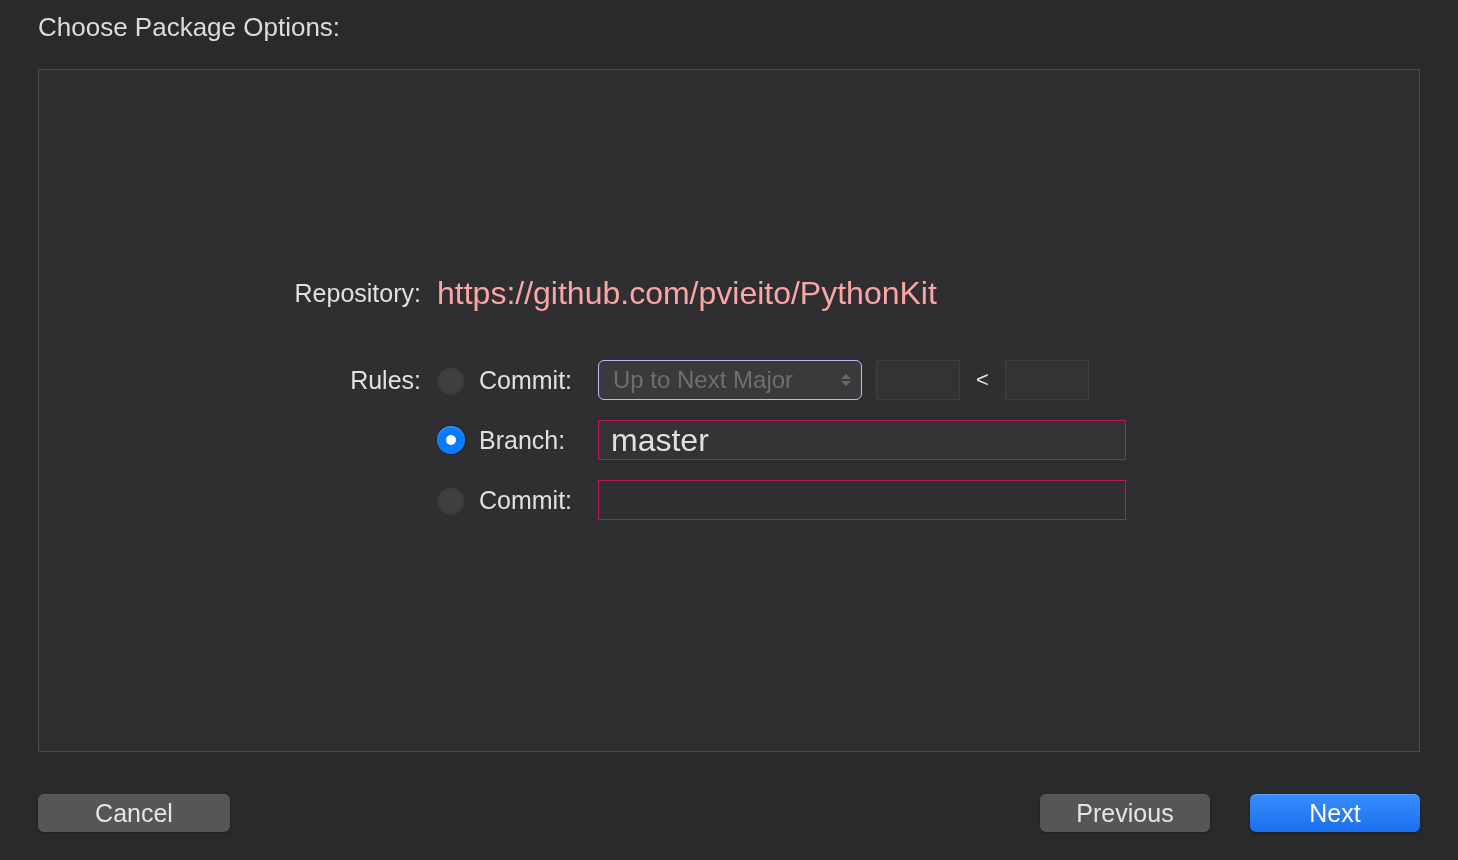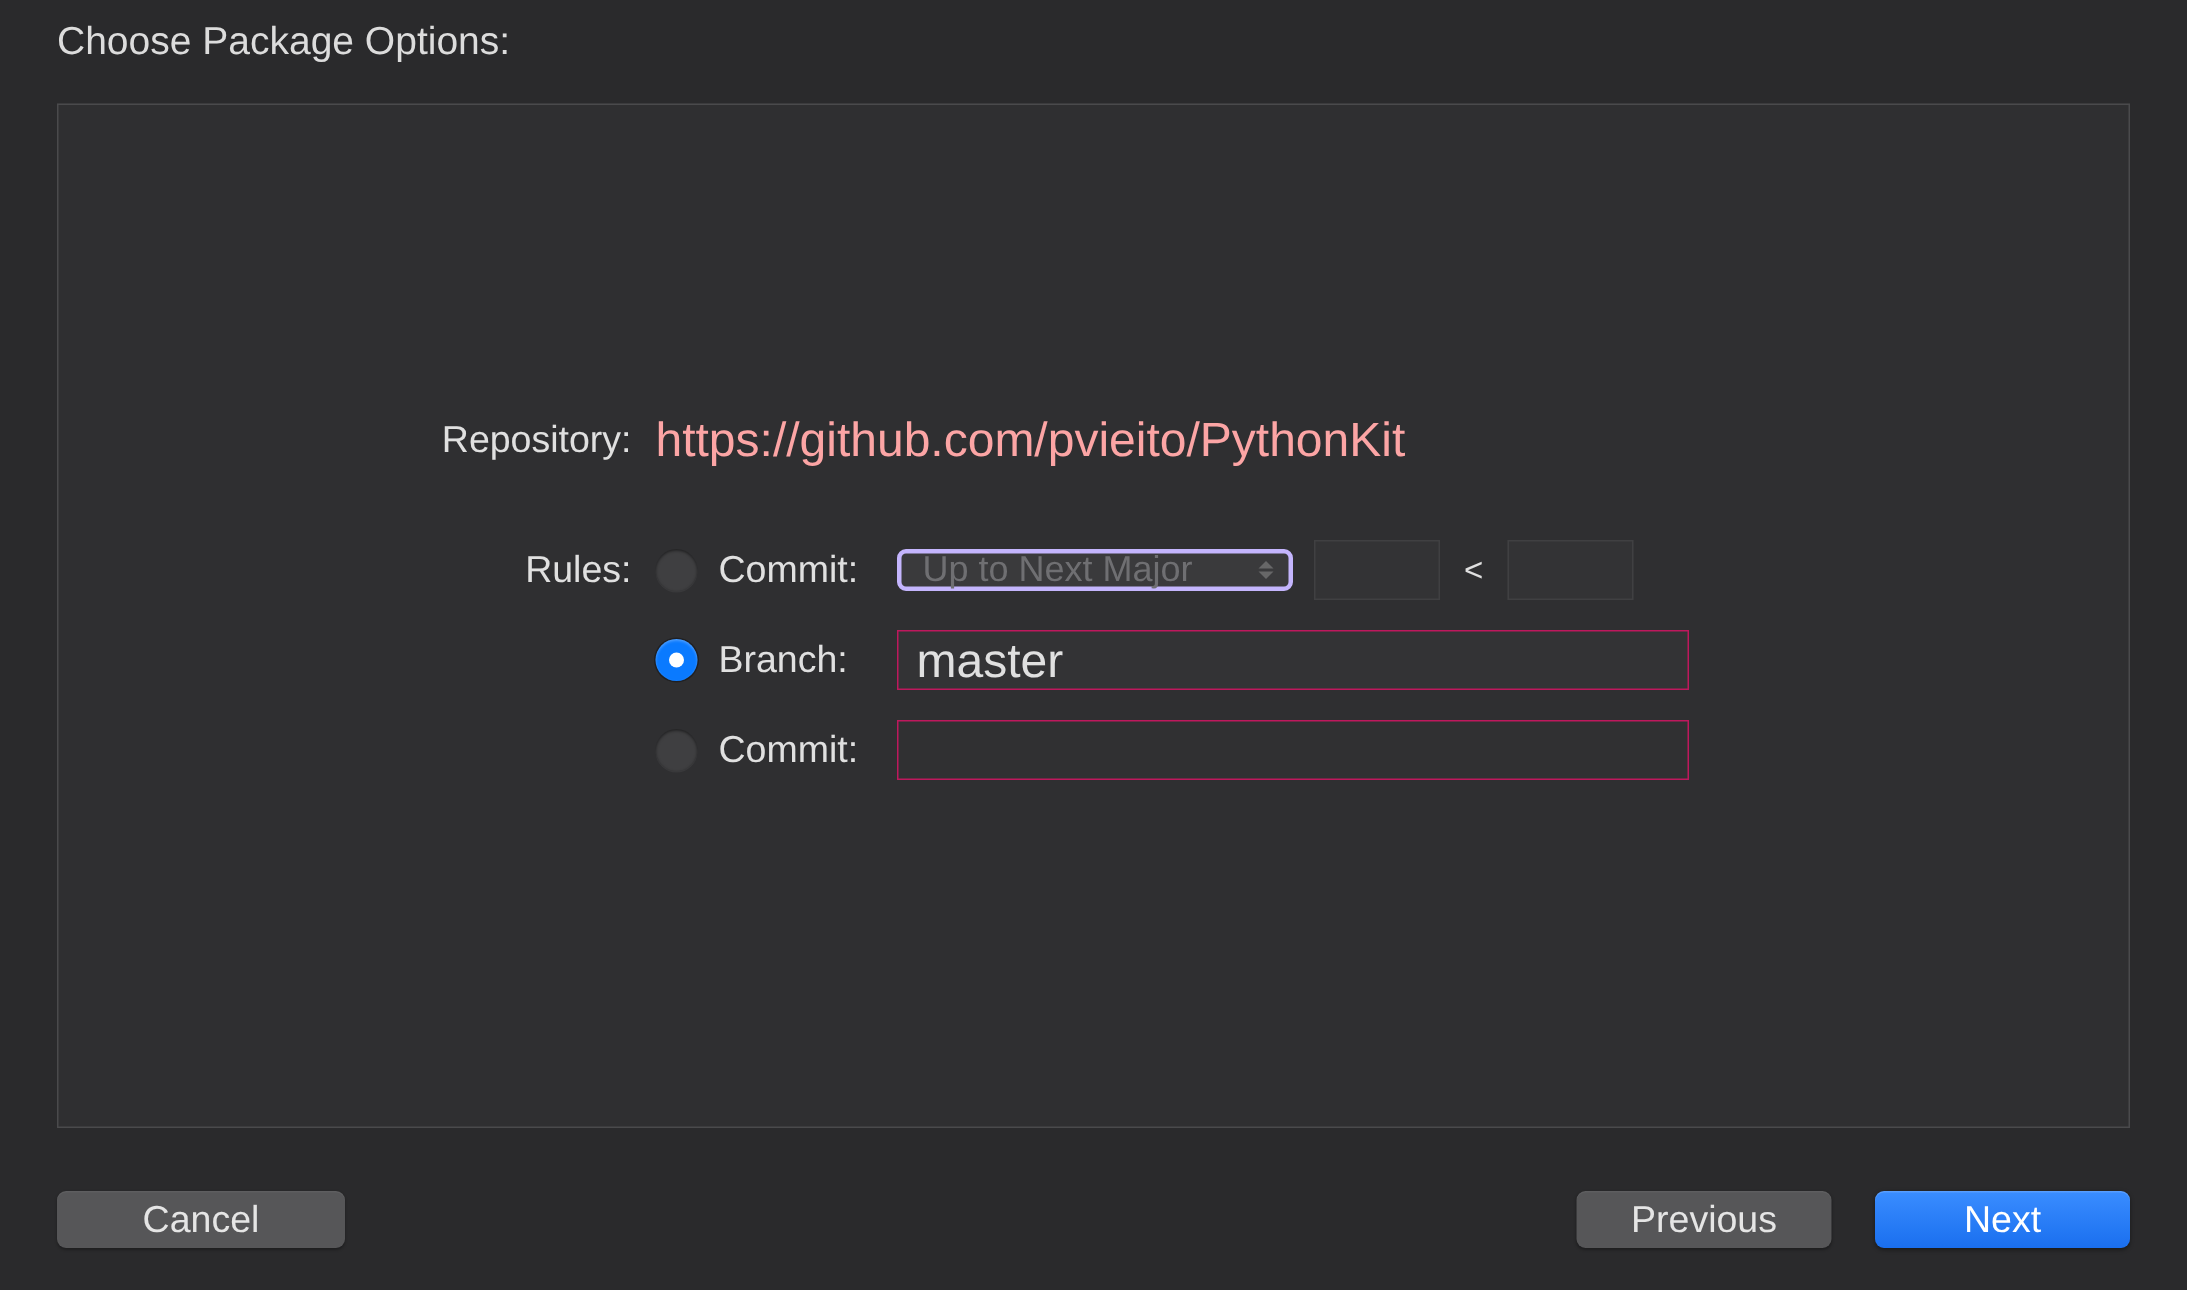--- a/index.html
+++ b/index.html
@@ -109,27 +109,27 @@
     }
     
     .field-label {
       font-size: 25px;
       color: #e0e0e0;
       width: 105px;
     }
     
     .select-disabled {
       background: #3a3a3c;
-      border: 3px solid #c4b5fd;
+      border: 1px solid #c4b5fd;
       border-radius: 6px;
       padding: 5px 34px 5px 14px;
       font-size: 24px;
       color: #6f6f72;
       position: relative;
-      height: 28px;
+      height: 40px;
       display: flex;
       align-items: center;
       width: 264px;
     }
     
     .select-arrows {
       position: absolute;
       right: 10px;
       top: 50%;
       transform: translateY(-50%);
@@ -184,21 +184,21 @@
     
     .buttons-row {
       display: flex;
       justify-content: space-between;
       align-items: center;
       margin-top: 42px;
     }
     
     .buttons-right {
       display: flex;
-      gap: 29px;
+      gap: 40px;
     }
     
     .btn {
       height: 38px;
       border-radius: 6px;
       border: none;
       font-size: 25px;
       padding: 0 22px;
       cursor: pointer;
       display: flex;

